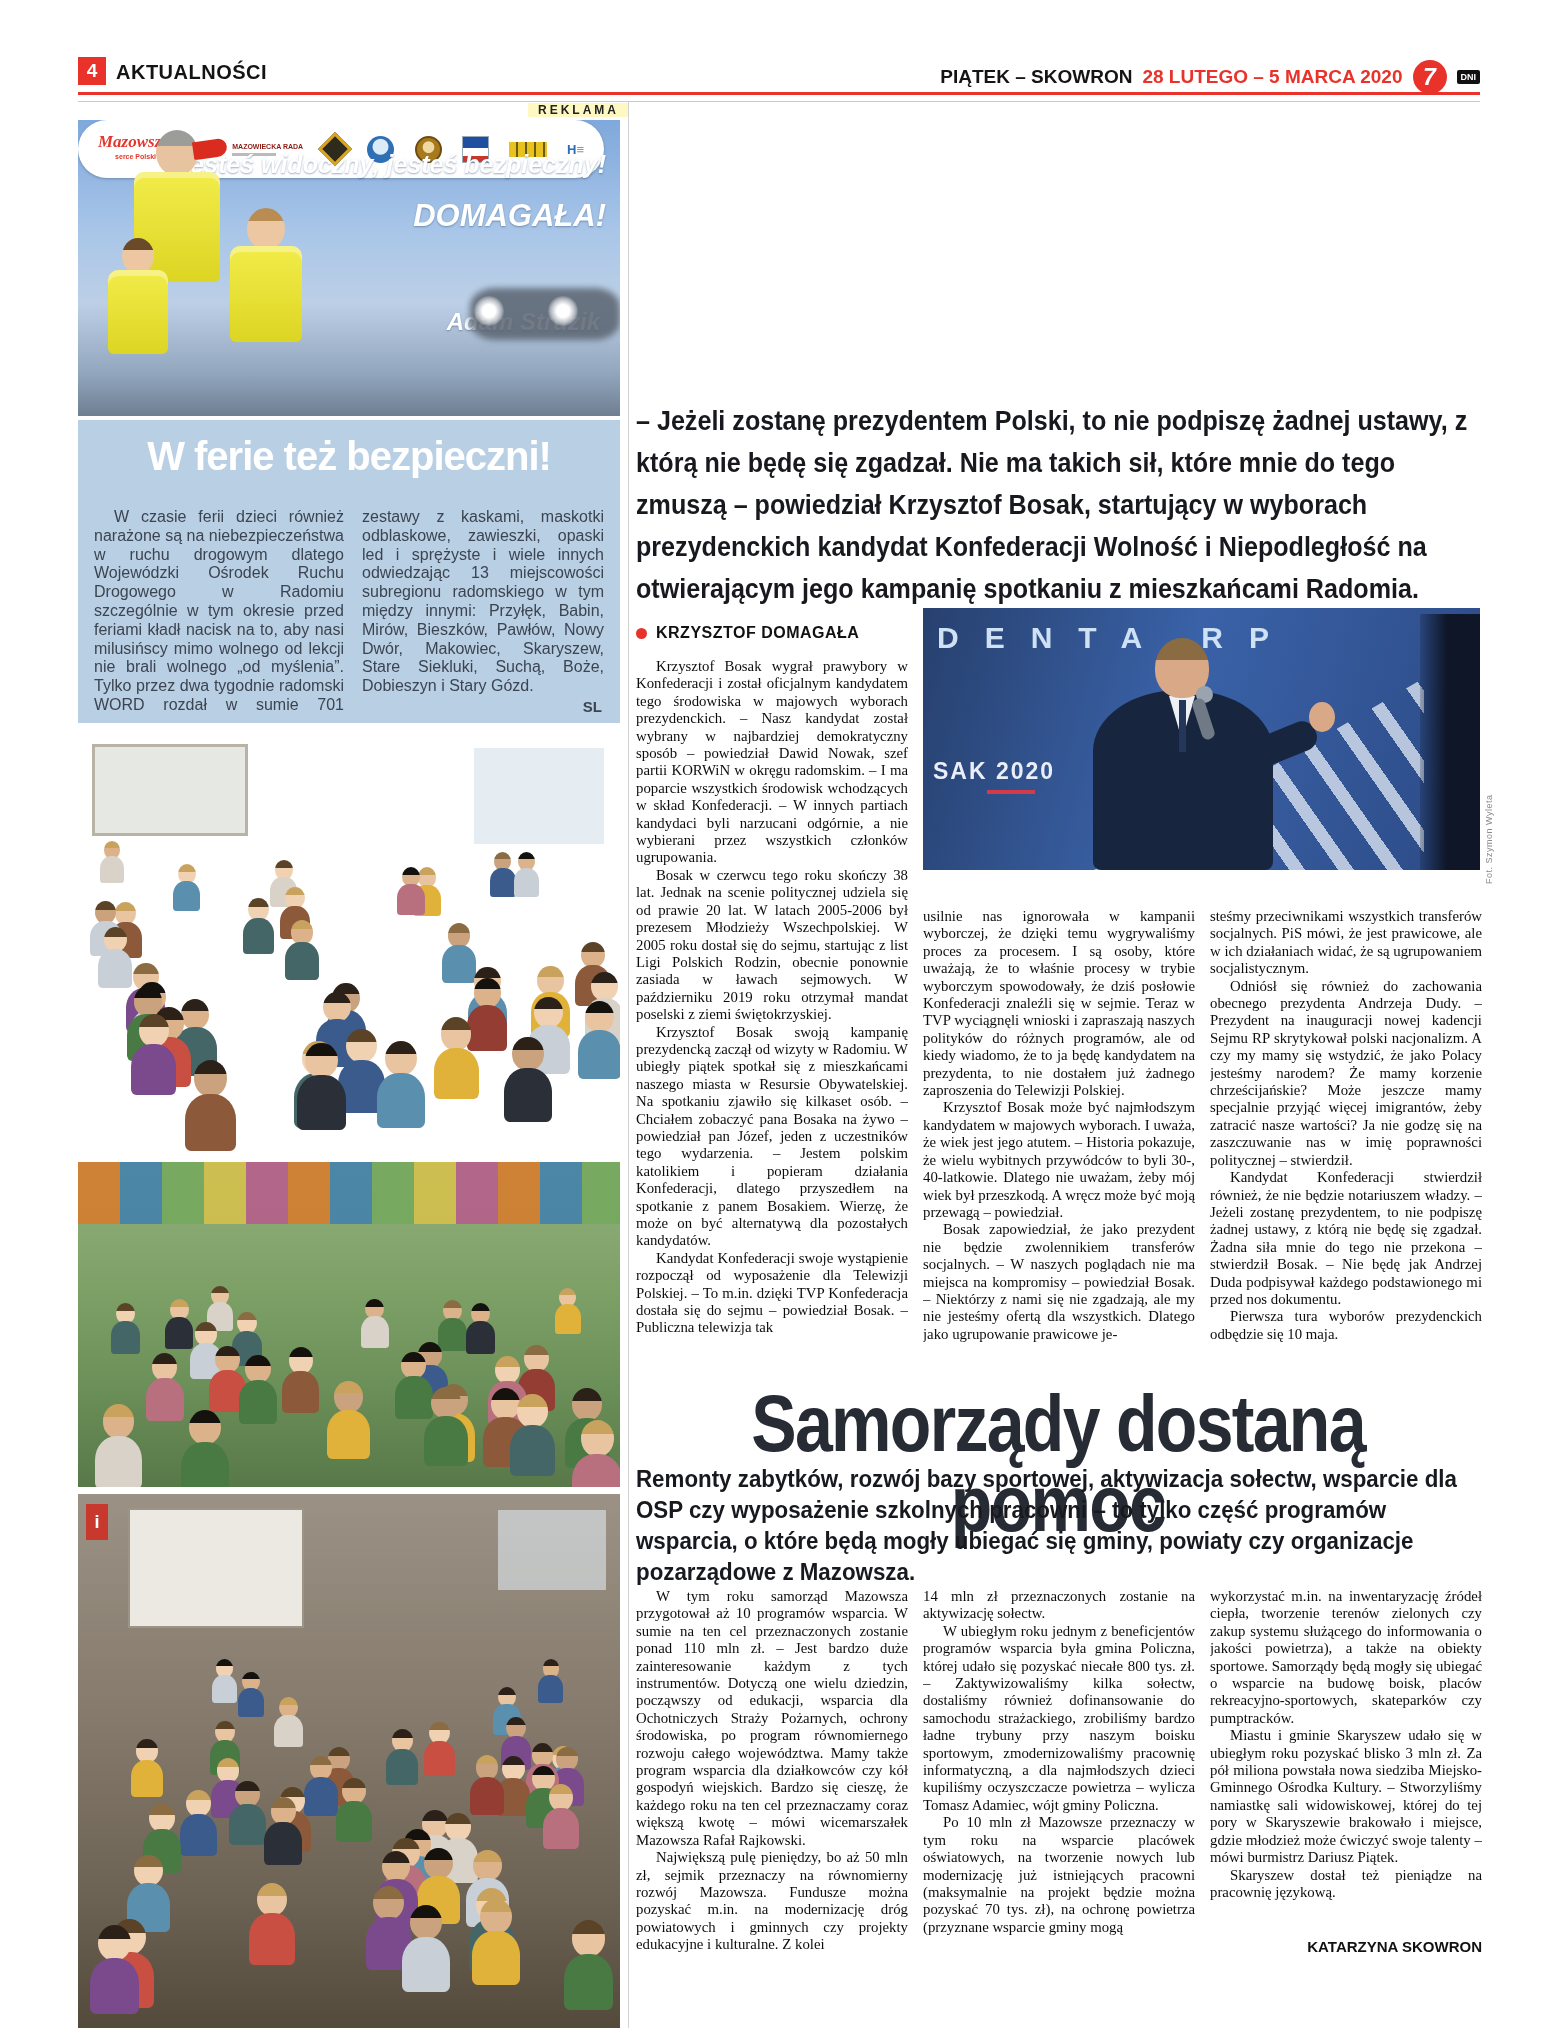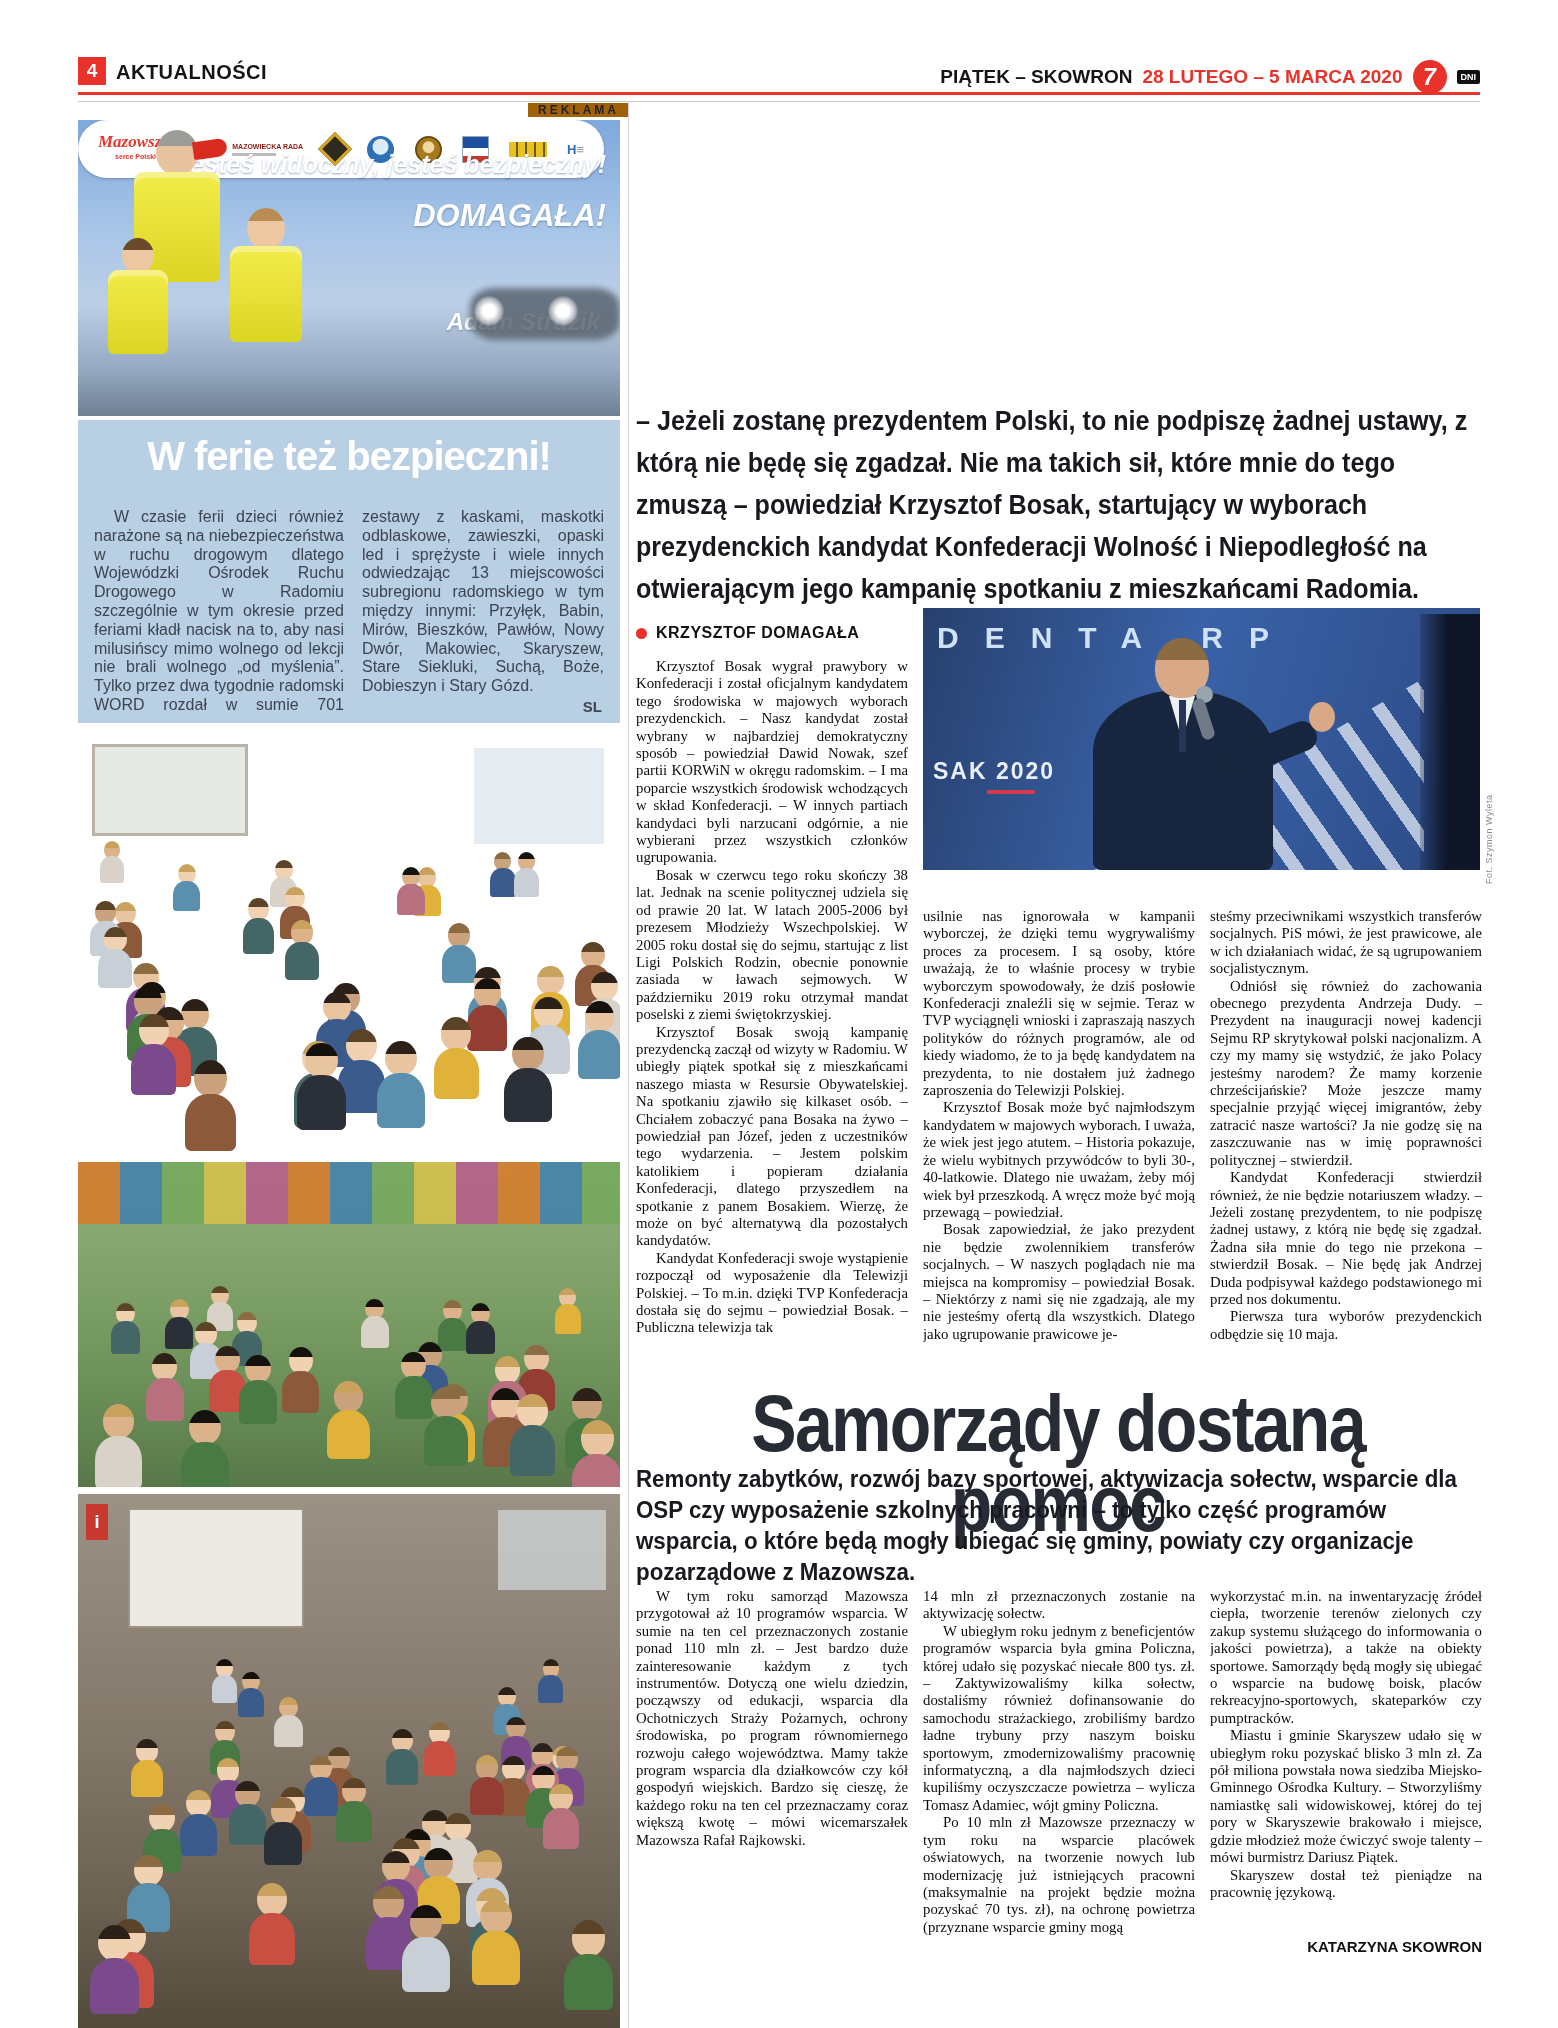--- a/index.html
+++ b/index.html
@@ -13,21 +13,21 @@
   .section{left:116px;top:61px;font-weight:bold;font-size:20px;letter-spacing:.5px;color:#141414;}
   .dateline{top:60px;right:78px;display:flex;align-items:center;gap:10px;}
   .date-black{font-weight:bold;font-size:19px;color:#141414;}
   .date-red{font-weight:bold;font-size:19px;color:#e8322a;}
   .logo7{width:34px;height:34px;border-radius:50%;background:#e8322a;color:#fff;font-weight:bold;
          font-style:italic;font-size:23px;line-height:34px;text-align:center;}
   .logochip{background:#111;color:#fff;font-weight:bold;font-size:9px;line-height:14px;
             padding:0 4px;border-radius:2px;}
   .red-rule{left:78px;top:92px;width:1402px;height:3px;background:#e8322a;}
   .hairline{left:78px;top:101px;width:1402px;height:1px;background:#c9c9c9;}
-  .reklama-label{left:528px;top:103px;background:#a16207;padding:0 10px;font-weight:bold;
+  .reklama-label{left:528px;top:103px;background:#fef9c3;padding:0 10px;font-weight:bold;
                  font-size:12px;letter-spacing:3px;color:#222;}
   .vdiv{left:628px;top:101px;width:1px;height:1927px;background:#d2d2d2;}
 
   
   .ad{left:78px;top:120px;width:542px;height:296px;overflow:hidden;
       background:linear-gradient(180deg,#7fa8dc 0%,#a9c6e8 38%,#bccfe6 62%,#93a7bf 85%,#6f7f92 100%);}
   .ad-slogan1{right:14px;top:30px;color:#fff;font-style:italic;font-weight:bold;font-size:25px;
               text-shadow:0 1px 2px rgba(40,70,110,.45);}
   .ad-slogan2{right:14px;top:78px;color:#fff;font-style:italic;font-weight:bold;font-size:31px;
               text-shadow:0 1px 2px rgba(40,70,110,.45);}
@@ -697,20 +697,21 @@
   </div>
 
   <div class="abs head2">
     <div class="cx">Samorządy dostaną pomoc</div>
   </div>
   <div class="abs lead2">
     <div class="cx">Remonty zabytków, rozwój bazy sportowej, aktywizacja sołectw, wsparcie dla OSP czy wyposażenie szkolnych pracowni – to tylko część programów wsparcia, o które będą mogły ubiegać się gminy, powiaty czy organizacje pozarządowe z Mazowsza.</div>
   </div>
   <div class="abs serifcol scol1">
     <p>W tym roku samorząd Mazowsza przygotował aż 10 programów wsparcia. W sumie na ten cel przeznaczonych zostanie ponad 110 mln zł. – Jest bardzo duże zainteresowanie każdym z tych instrumentów. Dotyczą one wielu dziedzin, począwszy od edukacji, wsparcia dla Ochotniczych Straży Pożarnych, ochrony środowiska, po program równomiernego rozwoju całego województwa. Mamy także program wsparcia dla działkowców czy kół gospodyń wiejskich. Bardzo się cieszę, że każdego roku na ten cel przeznaczamy coraz większą kwotę – mówi wicemarszałek Mazowsza Rafał Rajkowski.</p>
+    <p>Największą pulę pieniędzy, bo aż 50 mln zł, sejmik przeznaczy na równomierny rozwój Mazowsza. Fundusze można pozyskać m.in. na modernizację dróg powiatowych i gminnych czy projekty edukacyjne i kulturalne. Z kolei</p>
   </div>
   <div class="abs serifcol scol2">
     <p style="text-indent:0;">14 mln zł przeznaczonych zostanie na aktywizację sołectw.</p>
     <p>W ubiegłym roku jednym z beneficjentów programów wsparcia była gmina Policzna, której udało się pozyskać niecałe 800 tys. zł. – Zaktywizowaliśmy kilka sołectw, dostaliśmy również dofinansowanie do samochodu strażackiego, zrobiliśmy bardzo ładne trybuny przy naszym boisku sportowym, zmodernizowaliśmy pracownię informatyczną, a dla najmłodszych dzieci kupiliśmy oczyszczacze powietrza – wylicza Tomasz Adamiec, wójt gminy Policzna.</p>
     <p>Po 10 mln zł Mazowsze przeznaczy w tym roku na wsparcie placówek oświatowych, na tworzenie nowych lub modernizację już istniejących pracowni (maksymalnie na projekt będzie można pozyskać 70 tys. zł), na ochronę powietrza (przyznane wsparcie gminy mogą</p>
   </div>
   <div class="abs serifcol scol3">
     <p style="text-indent:0;">wykorzystać m.in. na inwentaryzację źródeł ciepła, tworzenie terenów zielonych czy zakup systemu służącego do informowania o jakości powietrza), a także na obiekty sportowe. Samorządy będą mogły się ubiegać o wsparcie na budowę boisk, placów rekreacyjno-sportowych, skateparków czy pumptracków.</p>
     <p>Miastu i gminie Skaryszew udało się w ubiegłym roku pozyskać blisko 3 mln zł. Za pół miliona powstała nowa siedziba Miejsko-Gminnego Ośrodka Kultury. – Stworzyliśmy namiastkę sali widowiskowej, której do tej pory w Skaryszewie brakowało i miejsce, gdzie młodzież może ćwiczyć swoje talenty – mówi burmistrz Dariusz Piątek.</p>
     <p>Skaryszew dostał też pieniądze na pracownię językową.</p>

